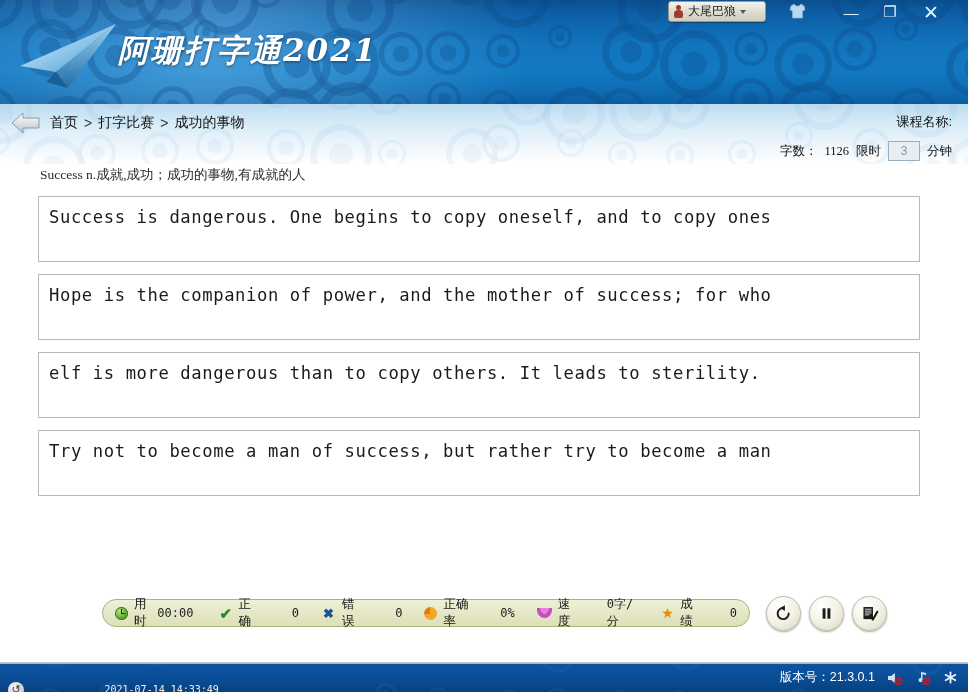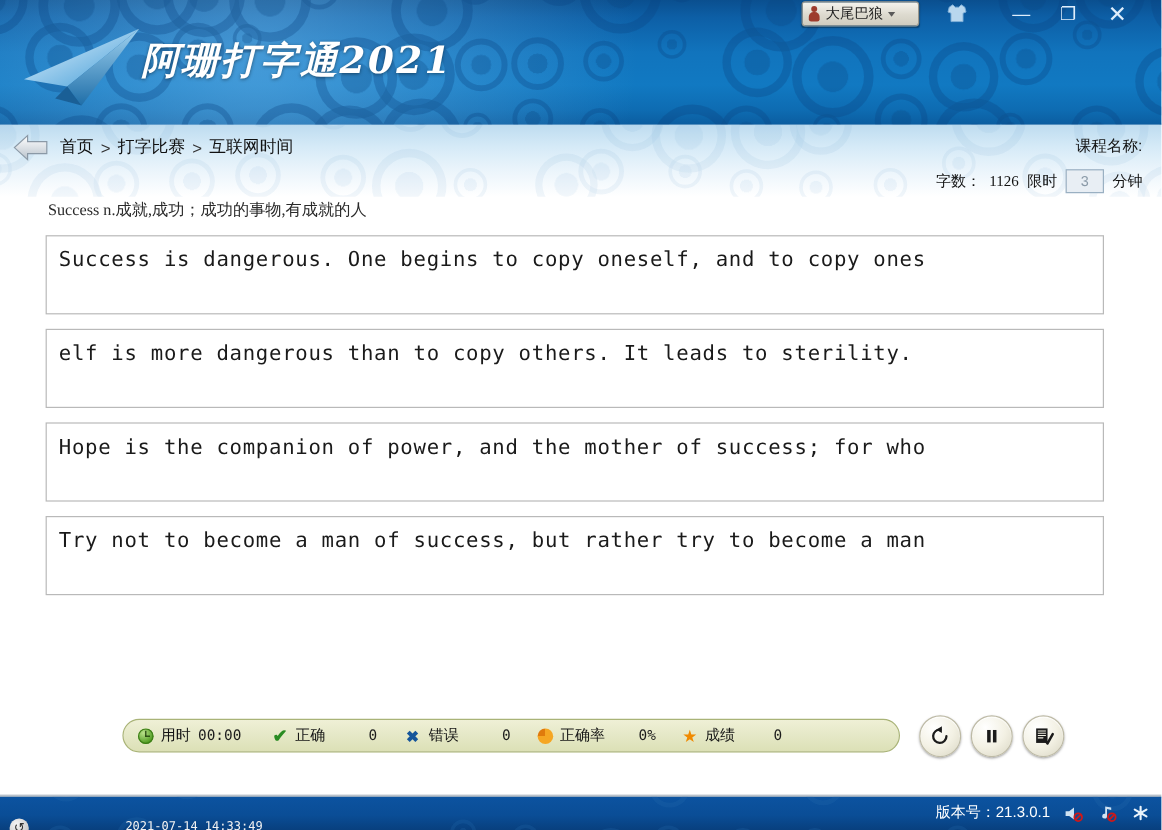--- a/index.html
+++ b/index.html
@@ -334,21 +334,21 @@
         </linearGradient>
       </defs>
     <path d="M13 3 L13 8 L29 8 L29 18 L13 18 L13 23 L2 13 Z" fill="url(#bg1)" stroke="#8b99a6" stroke-width="1"></path>
   </svg>
 
   <div class="breadcrumb">
     <span class="bc">首页</span>
     <span class="sep">&gt;</span>
     <span class="bc">打字比赛</span>
     <span class="sep">&gt;</span>
-    <span class="bc">互联网时间</span>
+    <span class="bc">成功的事物</span>
   </div>
 
   <div class="courseRow">
     <span>课程名称:</span>
   </div>
 
   <div class="statRow">
     <span>字数：</span>
     <span class="num">1126</span>
     <span>限时</span>
@@ -356,24 +356,24 @@
     <span>分钟</span>
   </div>
 
   <div class="hintline">Success  n.成就,成功；成功的事物,有成就的人</div>
 
   <div class="typing">
     <div class="trow">
       <div class="tline">Success is dangerous. One begins to copy oneself, and to copy ones</div>
     </div>
     <div class="trow">
+      <div class="tline">Hope is the companion of power, and the mother of success; for who</div>
+    </div>
+    <div class="trow">
       <div class="tline">elf is more dangerous than to copy others. It leads to sterility.</div>
-    </div>
-    <div class="trow">
-      <div class="tline">Hope is the companion of power, and the mother of success; for who</div>
     </div>
     <div class="trow">
       <div class="tline">Try not to become a man of success, but rather try to become a man</div>
     </div>
   </div>
 
   <div class="statusbar">
     <div class="sgroup" style="margin-right:26px;">
       <span class="ic ic-clock"></span>
       <span class="slabel">用时</span>
@@ -386,20 +386,25 @@
     </div>
     <div class="sgroup" style="margin-right:22px;">
       <span class="ic ic-x">✖</span>
       <span class="slabel">错误</span>
       <span class="sval" style="margin-left:30px;">0</span>
     </div>
     <div class="sgroup" style="margin-right:22px;">
       <span class="ic ic-pie"></span>
       <span class="slabel">正确率</span>
       <span class="sval" style="margin-left:22px;">0%</span>
+    </div>
+    <div class="sgroup" style="margin-right:22px;">
+      <span class="ic ic-fan"></span>
+      <span class="slabel">速度</span>
+      <span class="sval" style="margin-left:22px;">0字/分</span>
     </div>
     <div class="sgroup">
       <span class="ic ic-star">★</span>
       <span class="slabel">成绩</span>
       <span class="sval" style="margin-left:26px;">0</span>
     </div>
   </div>
 
   <div class="rbtns">
     <div class="rbtn">

